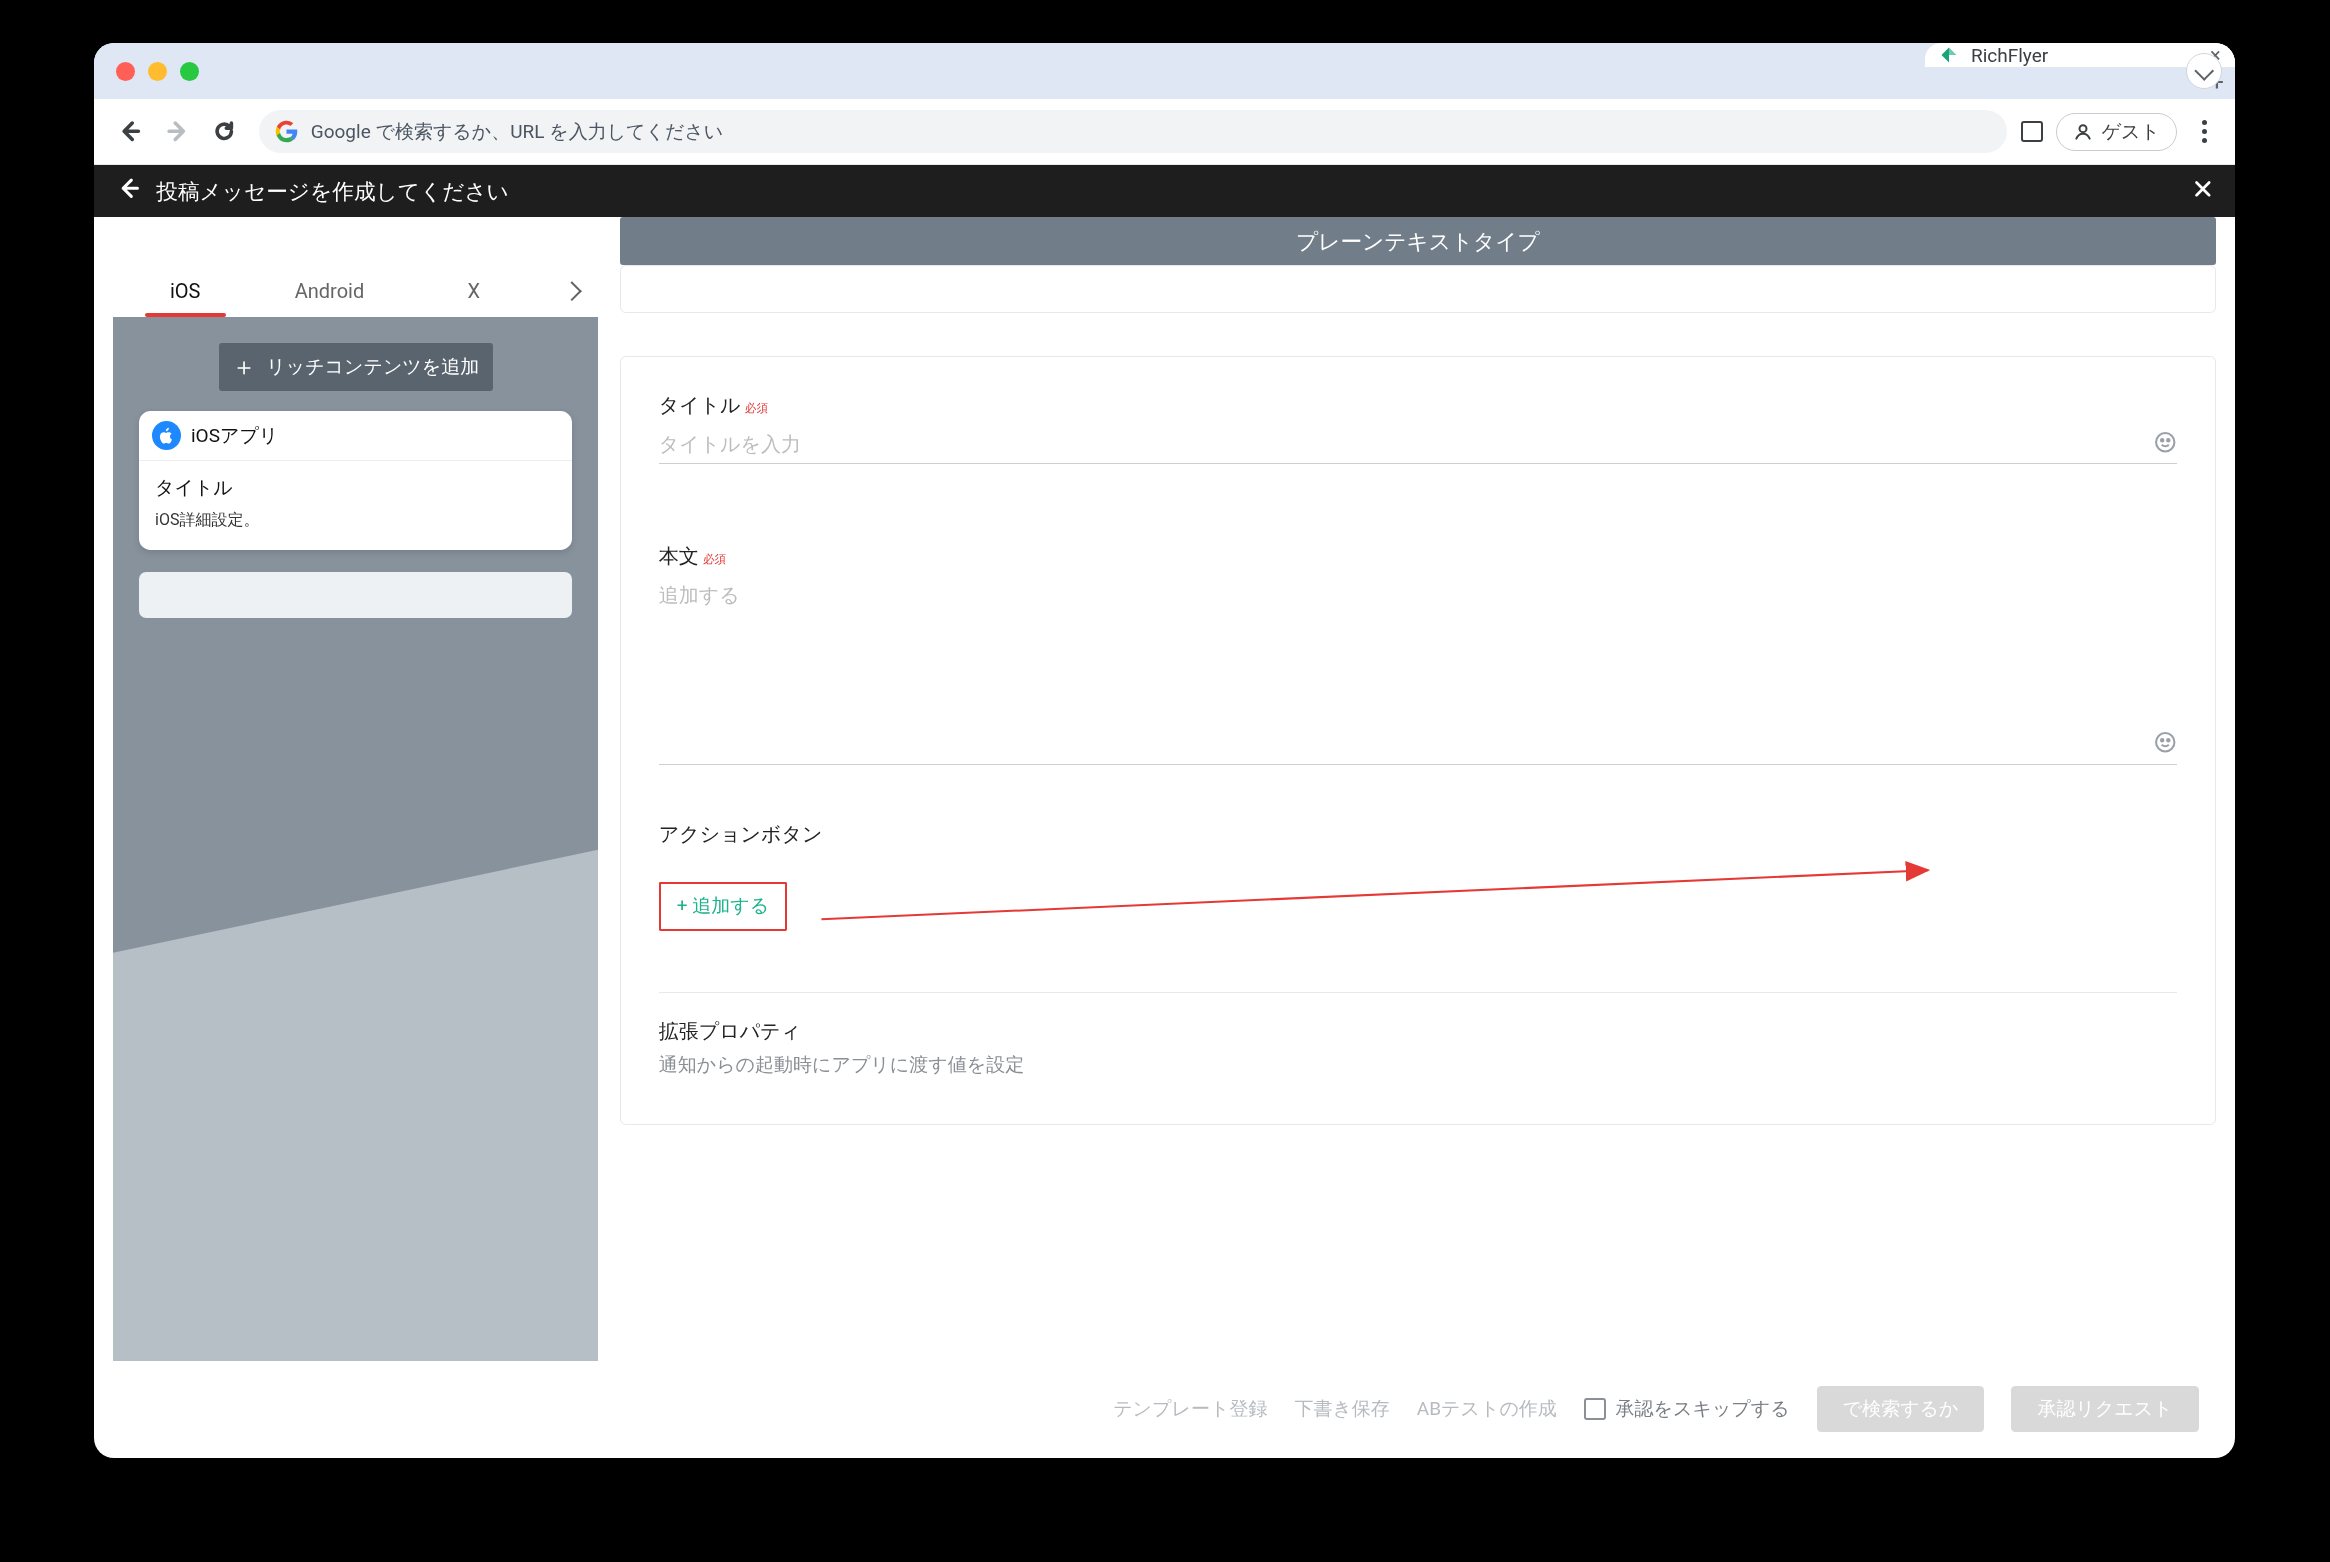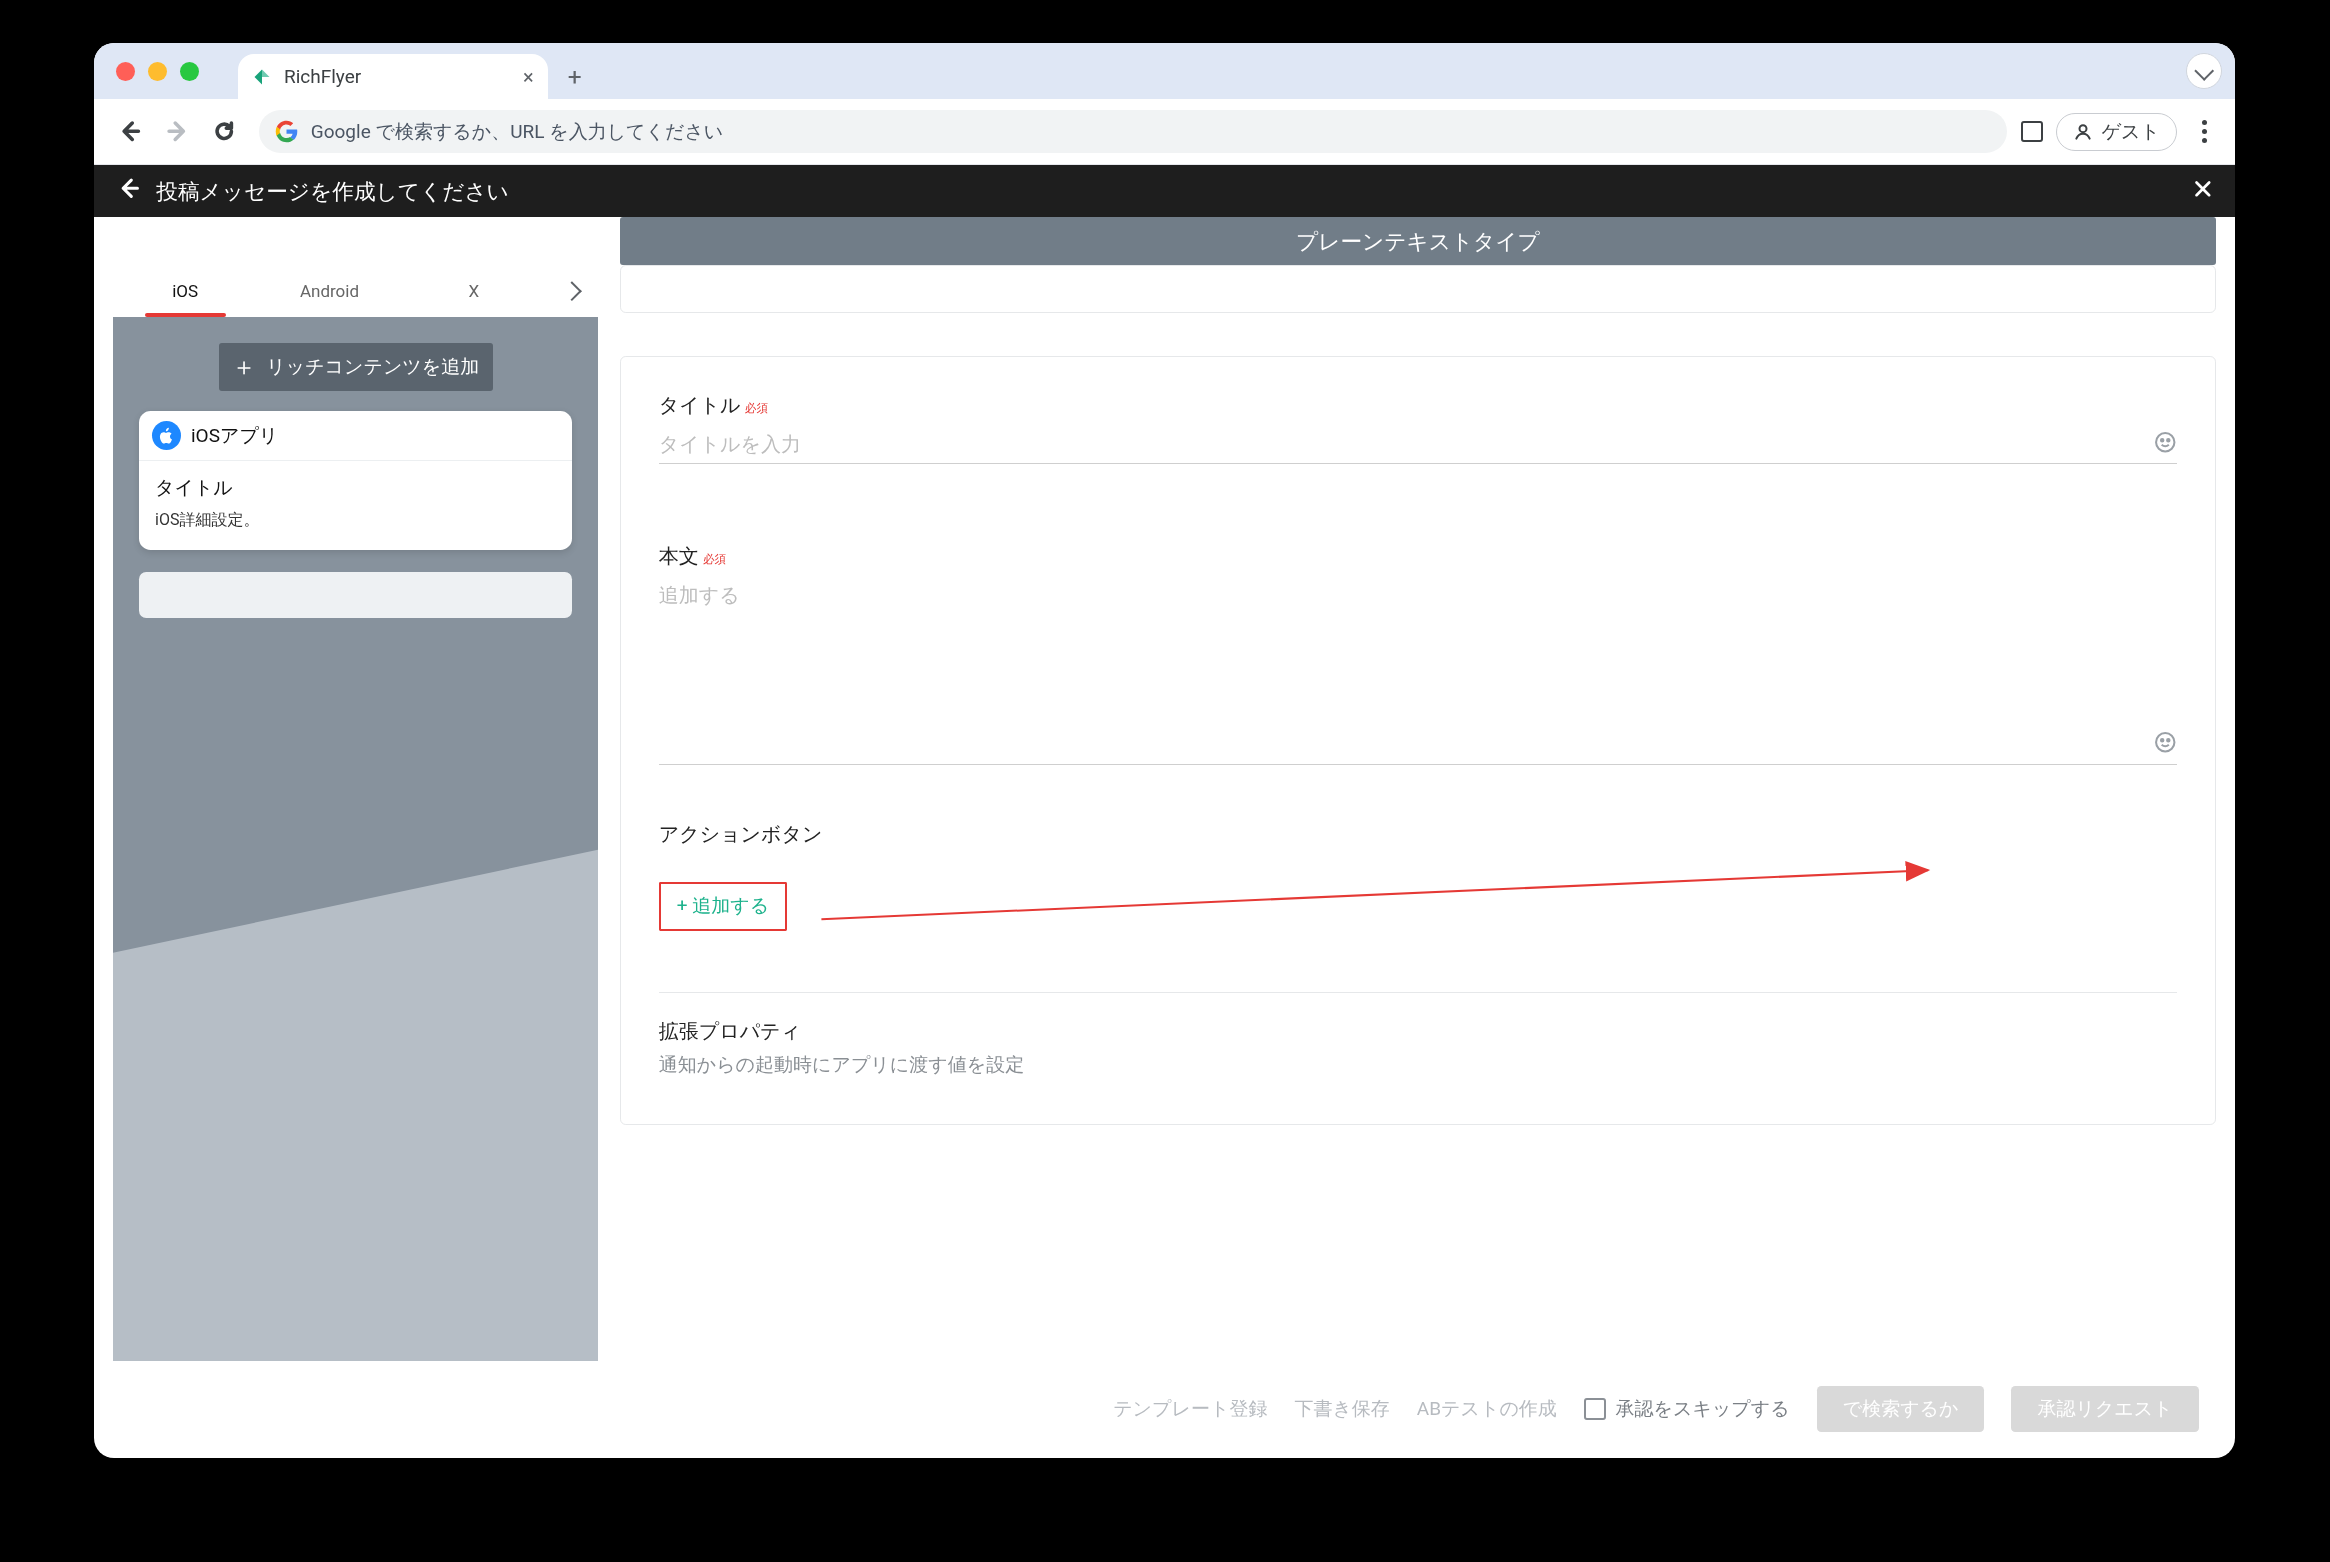--- a/index.html
+++ b/index.html
@@ -47,20 +47,21 @@
     box-shadow:var(--shadow);
   }
 
   
   .titlebar{
     height:56px;
     background:var(--chrome-bg);
     display:flex;
     align-items:flex-end;
     position:relative;
+    flex-direction:column;
   }
   .traffic{
     position:absolute;left:21.7px;top:19px;display:flex;gap:13px;
   }
   .dot{width:19px;height:19px;border-radius:50%;}
   .dot.red{background:#ff5f57;}
   .dot.yellow{background:#febc2e;}
   .dot.green{background:#28c840;}
 
   .tab{
@@ -148,21 +149,21 @@
     content:"";position:absolute;left:-123px;bottom:-58px;width:1083px;height:549px;
     background:var(--sidebar-bg2);
     transform:rotate(-12deg);
   }
   .sb-inner{position:relative;z-index:2;}
 
   .tabs{
     background:#fff;height:52px;display:flex;align-items:stretch;
   }
   .tabs .t{
-    flex:1;display:flex;align-items:center;justify-content:center;font-size:17px;color:#666;position:relative;
+    flex:1;display:flex;align-items:center;justify-content:center;font-size:20px;color:#666;position:relative;
   }
   .tabs .t.active{color:#111;}
   .tabs .t.active::after{
     content:"";position:absolute;left:22%;right:22%;bottom:0;height:3.6px;background:#e53935;border-radius:2.2px;
   }
   .tabs .more{width:52px;flex:none;}
 
   .sb-body{padding:26px 26px;}
   .rich-btn{
     background:#5a646e;color:#fff;height:48px;border-radius:2.9px;

